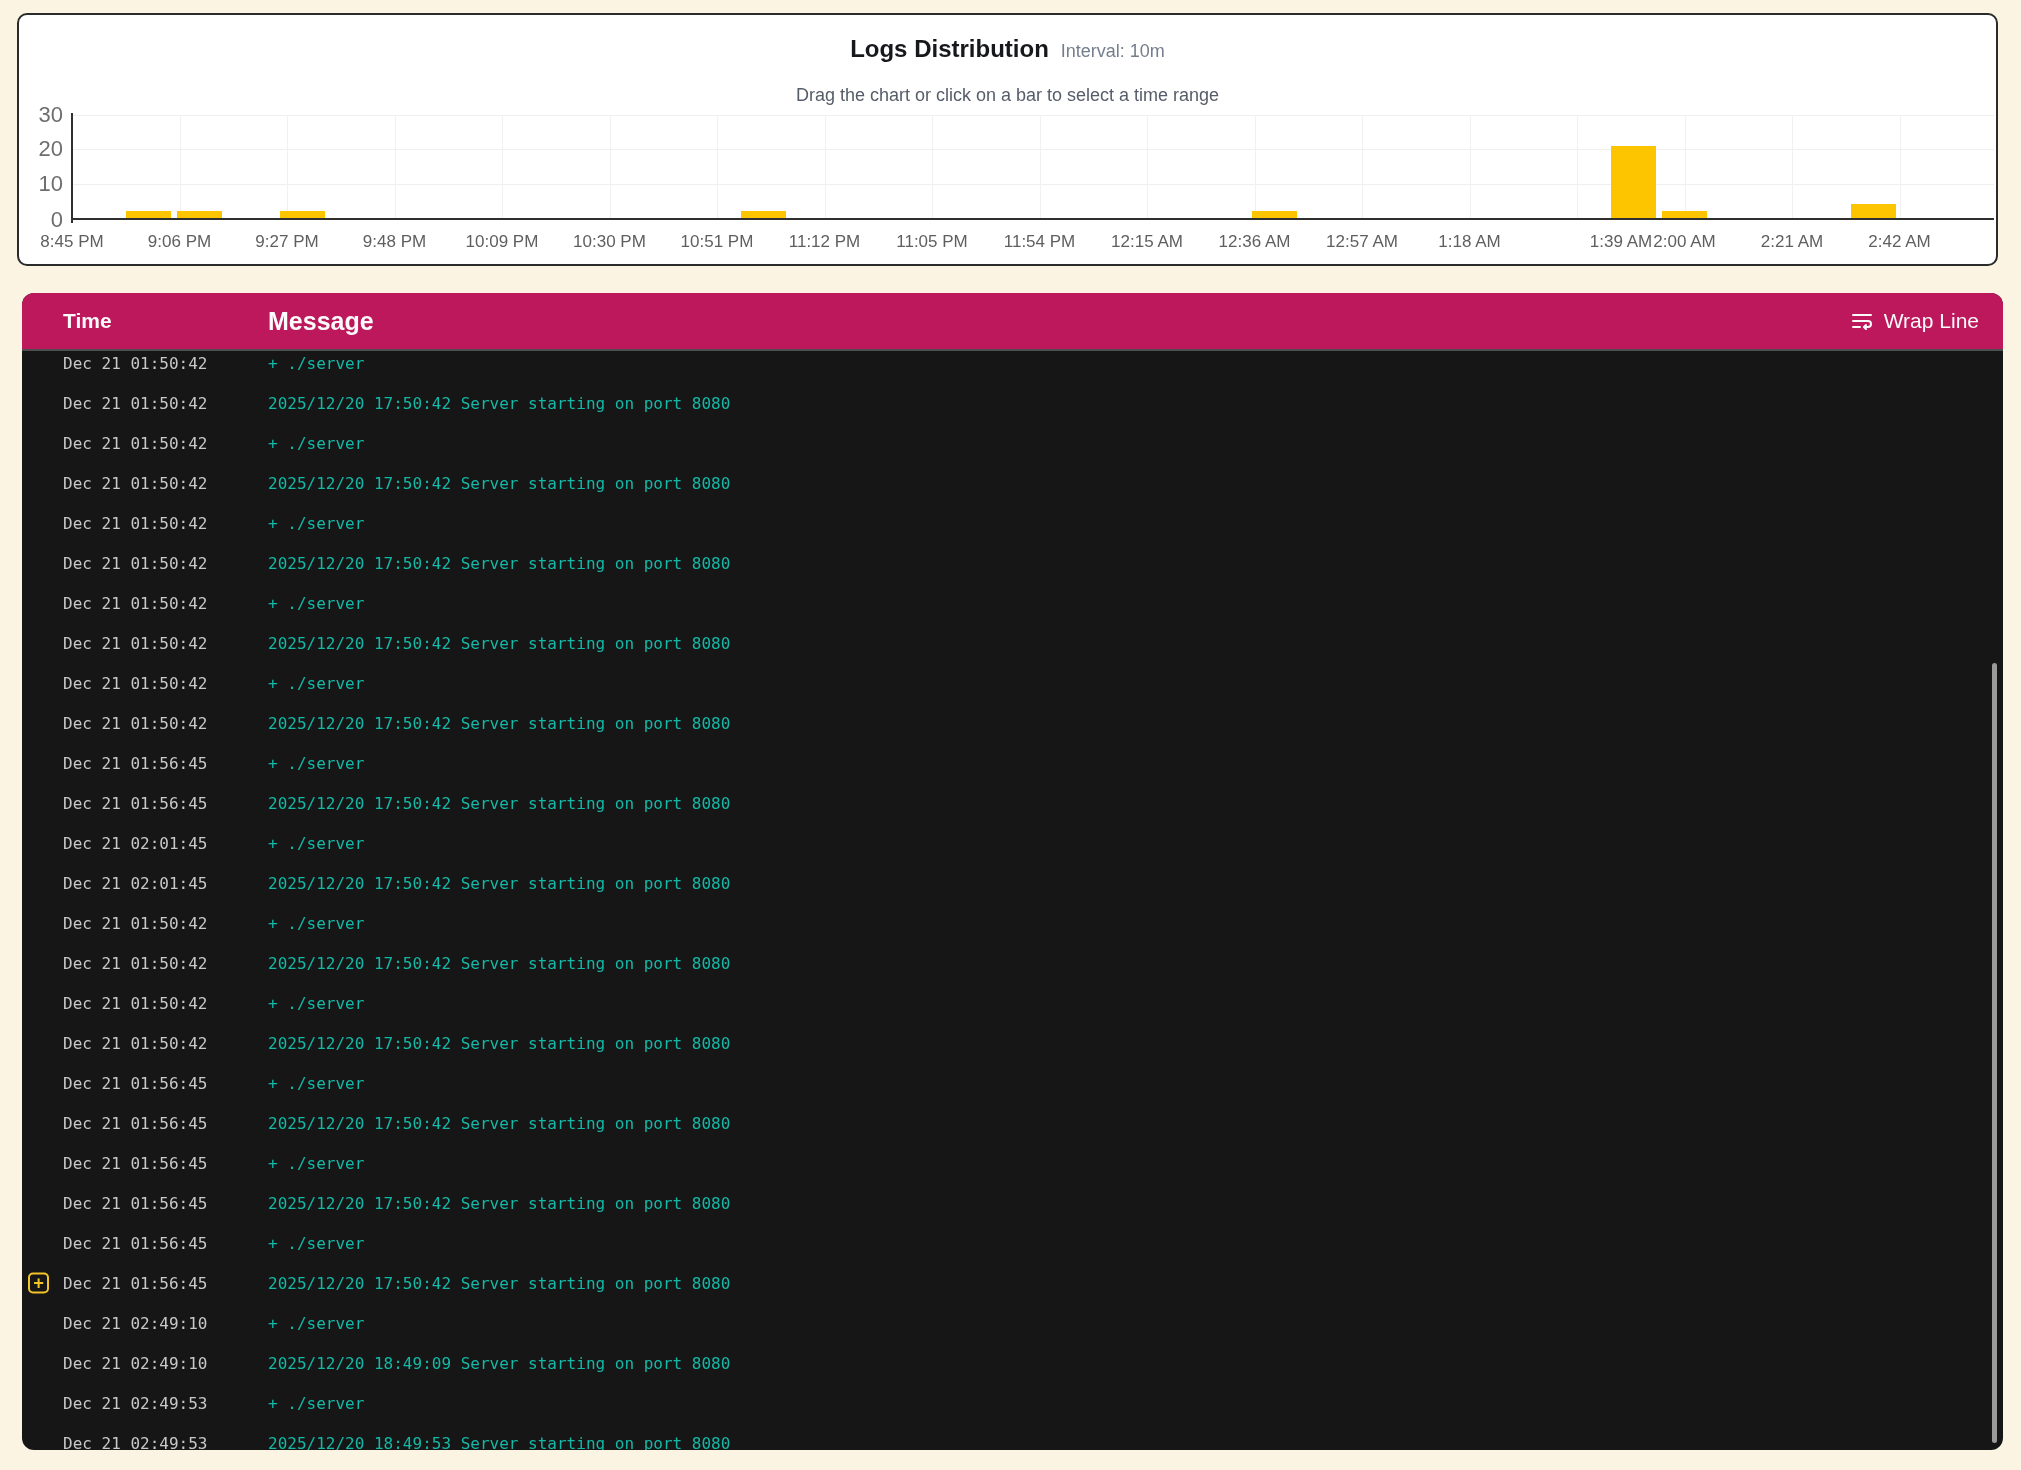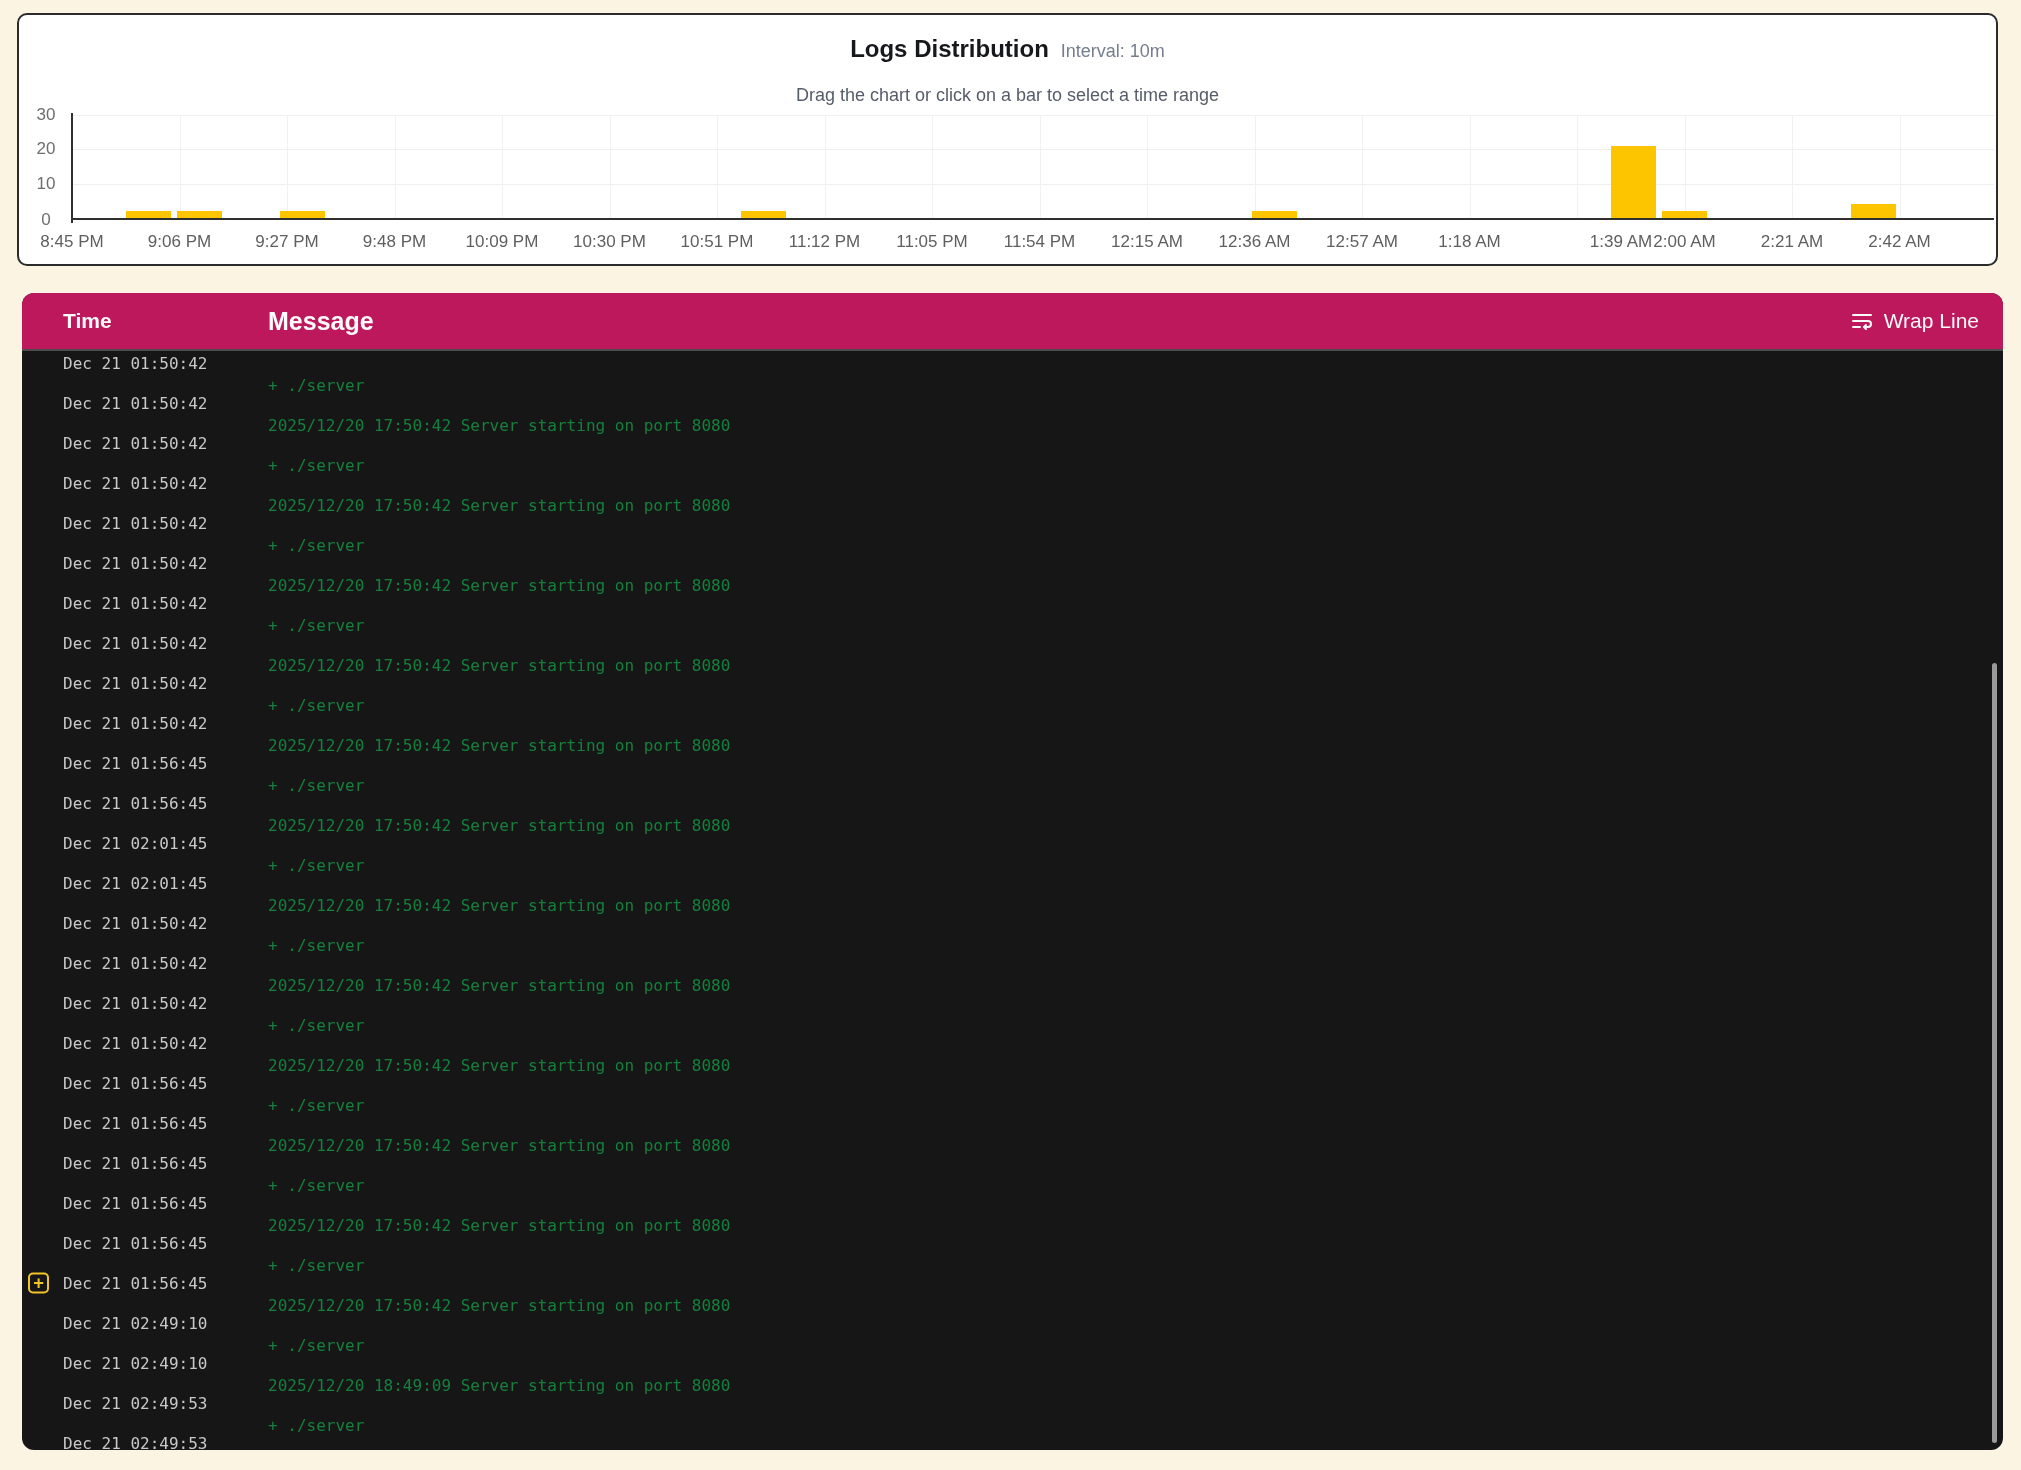--- a/index.html
+++ b/index.html
@@ -21,22 +21,22 @@
   .chart-subtitle {
     position:absolute; left:0; top:70px; width:100%; text-align:center;
     font-size:18px; color:#565d69;
   }
   .plot { position:absolute; left:0; top:0; width:100%; height:100%; }
   .gridline-h { position:absolute; height:1px; background:#efefef; }
   .gridline-v { position:absolute; width:1px; background:#f1f1f1; }
   .y-axis-line { position:absolute; width:2px; background:#2f2f2f; }
   .x-axis-line { position:absolute; height:2px; background:#2f2f2f; }
   .y-tick-label {
-    position:absolute; width:34px; text-align:center;
-    font-size:17px; color:#6e6e6e; transform:translateY(-50%);
+    position:absolute; width:34px; text-align:right;
+    font-size:22px; color:#6e6e6e; transform:translateY(-50%);
   }
   .x-tick-label {
     position:absolute; width:110px; text-align:center;
     font-size:17px; color:#5f5f5f;
   }
   .bar { position:absolute; background:#fdc500; cursor:pointer; }
   .drag-area { position:absolute; background:transparent; }
 
   
   .log-table {
@@ -67,22 +67,21 @@
     position:relative; height:40px;
     font-family:"DejaVu Sans Mono", monospace; font-size:16px;
     white-space:pre; cursor:pointer;
   }
   .cell-time {
     position:absolute; left:41px; top:50%; transform:translateY(-50%);
     color:#c8c8c8;
   }
   .cell-msg {
     position:absolute; left:246px; top:50%; transform:translateY(-50%);
-    color:#15803d;
-    margin-top:22px;
+    color:#14b8a6;
   }
   .expand-btn {
     position:absolute; left:6px; top:50%; transform:translateY(-50%);
     width:21px; height:21px; border:2px solid #f2c428; border-radius:5px;
     color:#f2c428; font-size:17px; line-height:17px; text-align:center;
     font-weight:bold; cursor:pointer;
     font-family:"DejaVu Sans Mono", monospace;
   }
   .scrollbar-thumb {
     position:absolute; right:6px; top:370px; width:5px; height:780px;

